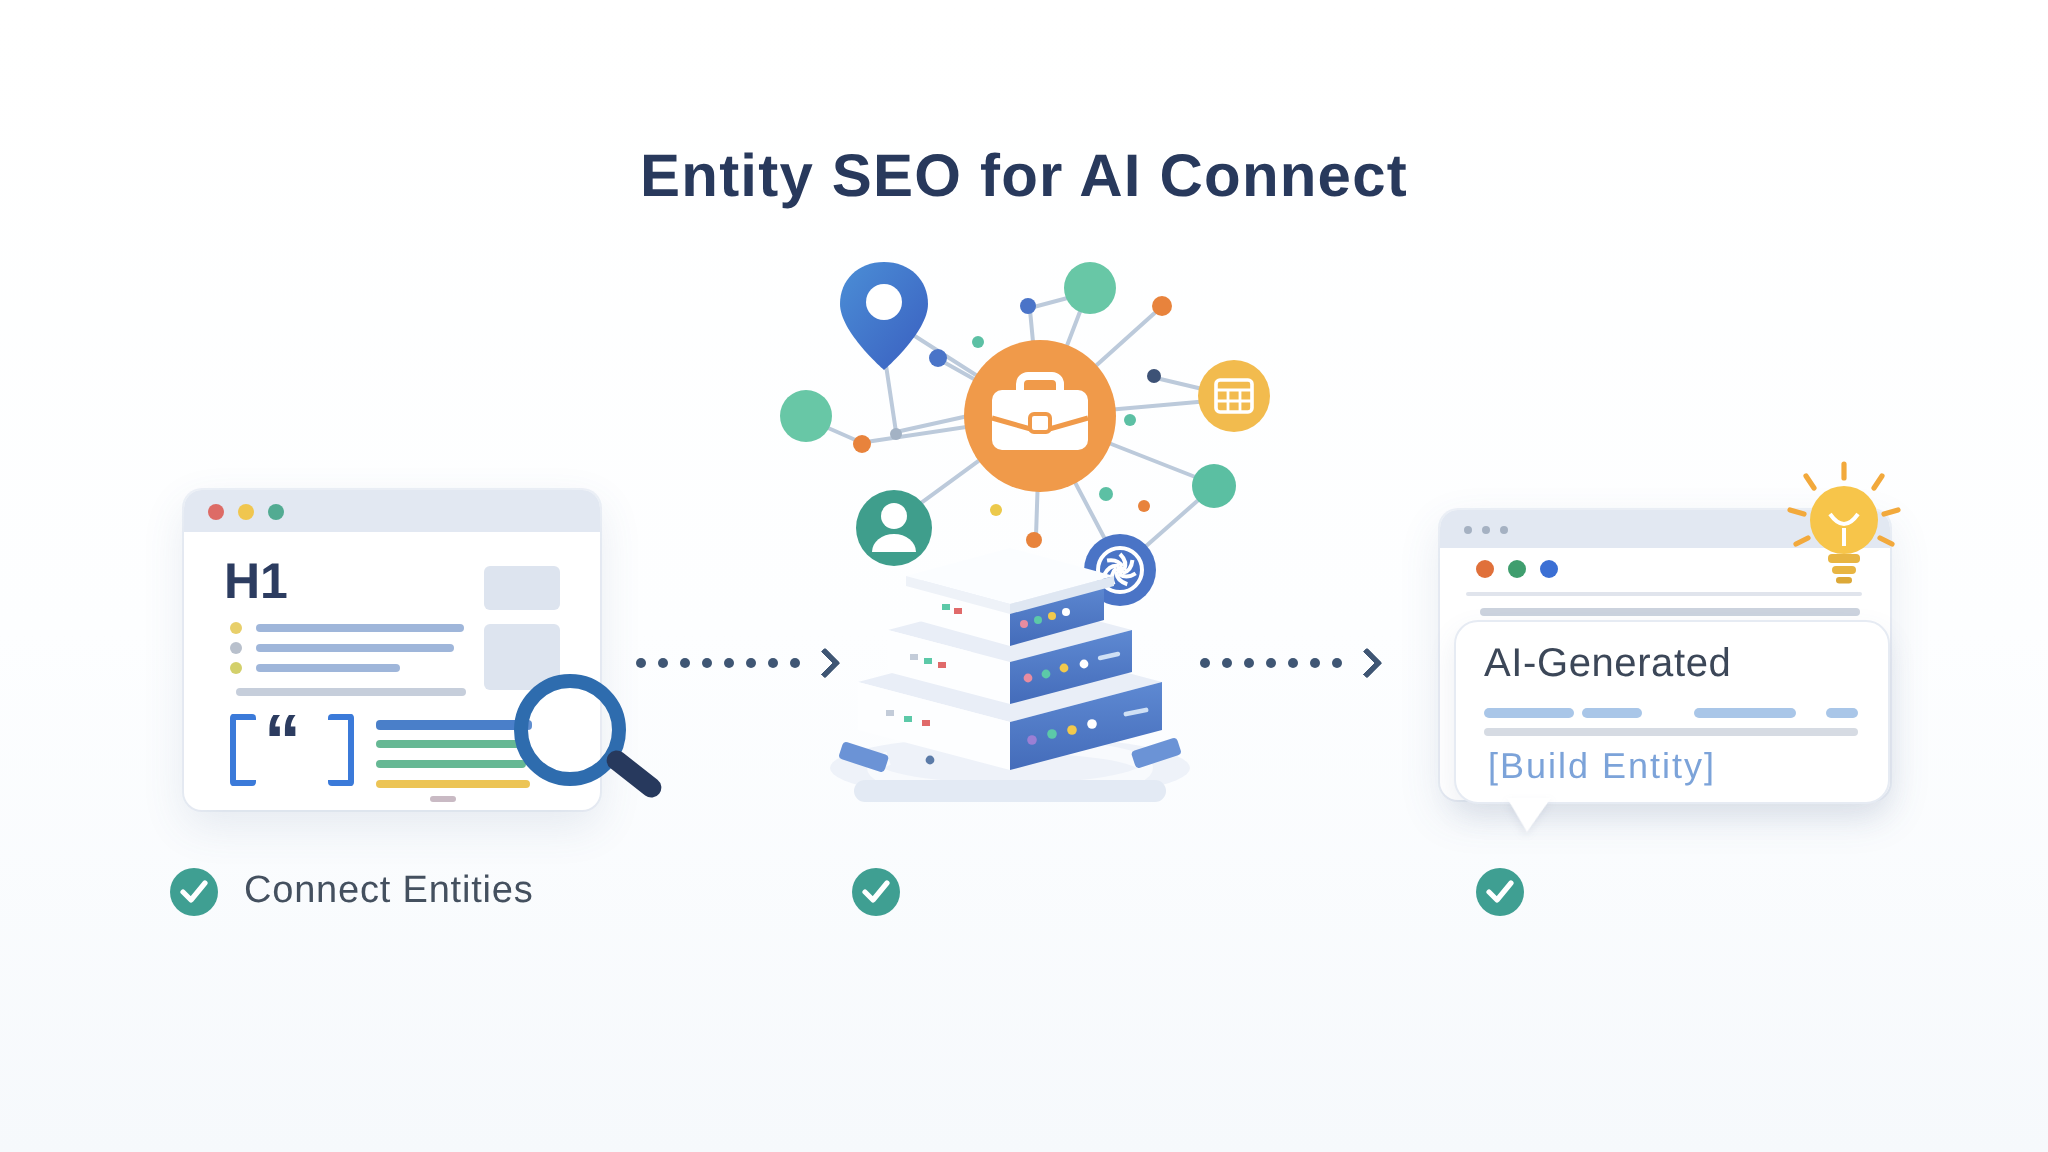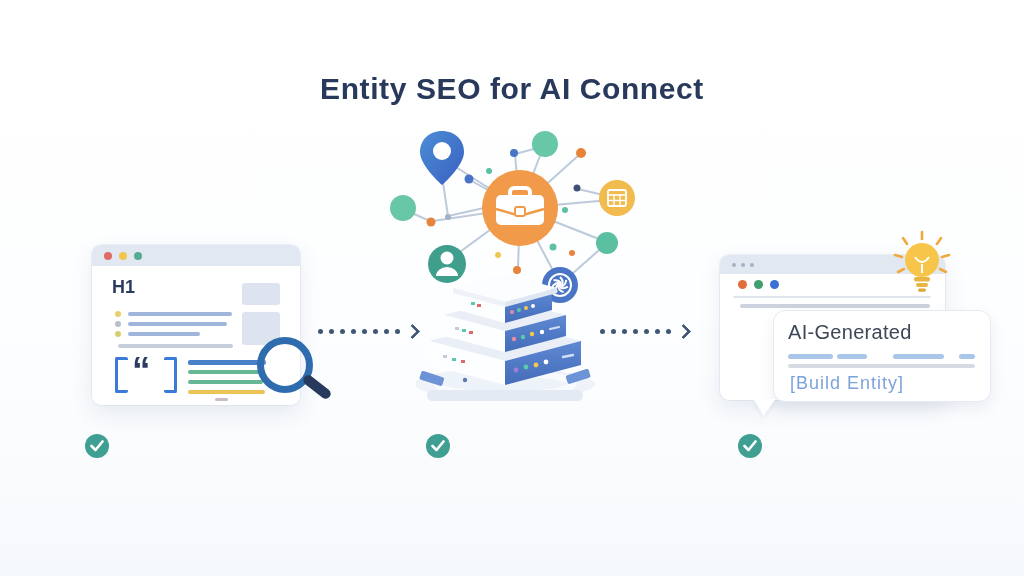--- a/index.html
+++ b/index.html
@@ -23,21 +23,21 @@
     box-shadow:0 8px 22px rgba(70,95,140,.12), 0 0 0 1px #eef2f8;
   }
   .bwindow .chrome {
     height:21px; background:#e2e8f2; border-radius:9px 9px 0 0;
     display:flex; align-items:center; padding-left:12px; gap:7px;
   }
   .dot { border-radius:50%; display:inline-block; }
 
   
   .win-left { left:92px; top:245px; width:208px; height:160px; }
-  .h1-text { left:20px; top:32px; font-size:18px; font-weight:700; color:#2c3c60; }
+  .h1-text { left:20px; top:32px; font-size:25px; font-weight:700; color:#2c3c60; }
   .line { border-radius:2px; }
   .bullet { width:6px; height:6px; border-radius:50%; }
 
   .sideblock { background:#dde4ef; border-radius:3px; }
 
   .bracket { width:13px; height:36px; border:3.5px solid #3b7ad9; border-radius:2px; }
   .bracket.l { border-right:none; }
   .bracket.r { border-left:none; }
   .quote-glyph { font-size:37px; font-weight:700; color:#2c3c60; line-height:20px; letter-spacing:-2px; }
 
@@ -59,21 +59,20 @@
   }
 
   
   .win-right { left:720px; top:255px; width:225px; height:145px; }
   .win-right .chrome { height:19px; gap:5px; }
   .mini-dot { width:4px; height:4px; background:#a5b1c2; }
   .bubble {
     position:absolute; left:7px; top:55px; width:218px; height:92px;
     background:#ffffff; border:1px solid #e6ebf3; border-radius:12px;
     box-shadow:0 6px 14px rgba(80,100,140,.10);
-    margin-left:46px;
   }
   .bubble-title { position:absolute; left:14px; top:10px; font-size:20px; font-weight:500; color:#3c4758; letter-spacing:.3px; }
   .dash { position:absolute; top:43px; height:5px; background:#a9c6e8; border-radius:3px; }
   .bubble-entity { position:absolute; left:16px; top:62px; font-size:18px; color:#7ca3d9; letter-spacing:1px; }
   .bubble-tail {
     position:absolute; left:752px; top:399px; width:0; height:0;
     border-left:13px solid transparent; border-right:9px solid transparent;
     border-top:17px solid #ffffff; transform:skewX(-10deg);
     filter:drop-shadow(0 2px 2px rgba(90,110,150,.12));
   }
@@ -345,20 +344,21 @@
   <rect x="28" y="55" width="12" height="4" rx="2" fill="#e8b542"></rect>
   <rect x="30" y="60.5" width="8" height="3.2" rx="1.6" fill="#dca838"></rect>
 </svg>
 
 <div class="abs step" style="left:85px;top:434px">
   <span class="check-circle">
     <svg width="14" height="12" viewBox="0 0 14 12">
         <polyline points="1.5,6 5.5,10 12.5,1.5" fill="none" stroke="#ffffff" stroke-width="2.6" stroke-linecap="round" stroke-linejoin="round"></polyline>
       </svg>
   </span>
+  <span class="step-label">Connect Entities</span>
 </div>
 <div class="abs step" style="left:426px;top:434px">
   <span class="check-circle">
     <svg width="14" height="12" viewBox="0 0 14 12">
         <polyline points="1.5,6 5.5,10 12.5,1.5" fill="none" stroke="#ffffff" stroke-width="2.6" stroke-linecap="round" stroke-linejoin="round"></polyline>
       </svg>
   </span>
 </div>
 <div class="abs step" style="left:738px;top:434px">
   <span class="check-circle">

